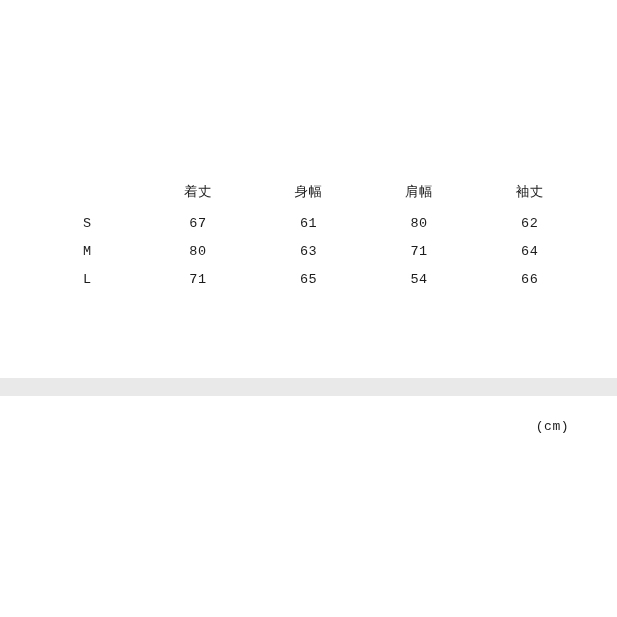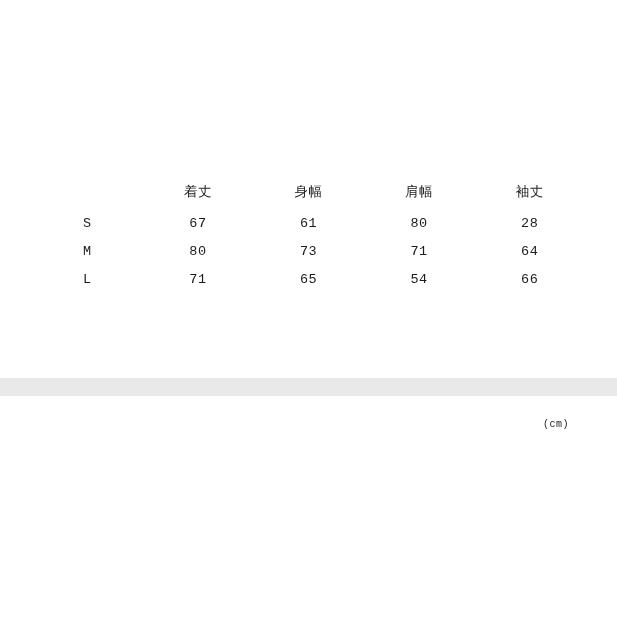--- a/index.html
+++ b/index.html
@@ -65,21 +65,21 @@
     width: 617px;
     height: 18px;
     background: #e9e9e9;
   }
 
   
   .unit {
     position: absolute;
     right: 29px;
     top: 419px;
-    font-size: 10px;
+    font-size: 13px;
     color: #1c1c1c;
     letter-spacing: 0.5px;
   }
 </style>
 </head>
 <body>
 
 <div class="page">
 
   <table class="size-table">
@@ -98,26 +98,26 @@
         <th>肩幅</th>
         <th>袖丈</th>
       </tr>
     </thead>
     <tbody>
       <tr>
         <td class="size-label">S</td>
         <td>67</td>
         <td>61</td>
         <td>80</td>
-        <td>28</td>
+        <td>62</td>
       </tr>
       <tr>
         <td class="size-label">M</td>
         <td>80</td>
-        <td>73</td>
+        <td>63</td>
         <td>71</td>
         <td>64</td>
       </tr>
       <tr>
         <td class="size-label">L</td>
         <td>71</td>
         <td>65</td>
         <td>54</td>
         <td>66</td>
       </tr>

